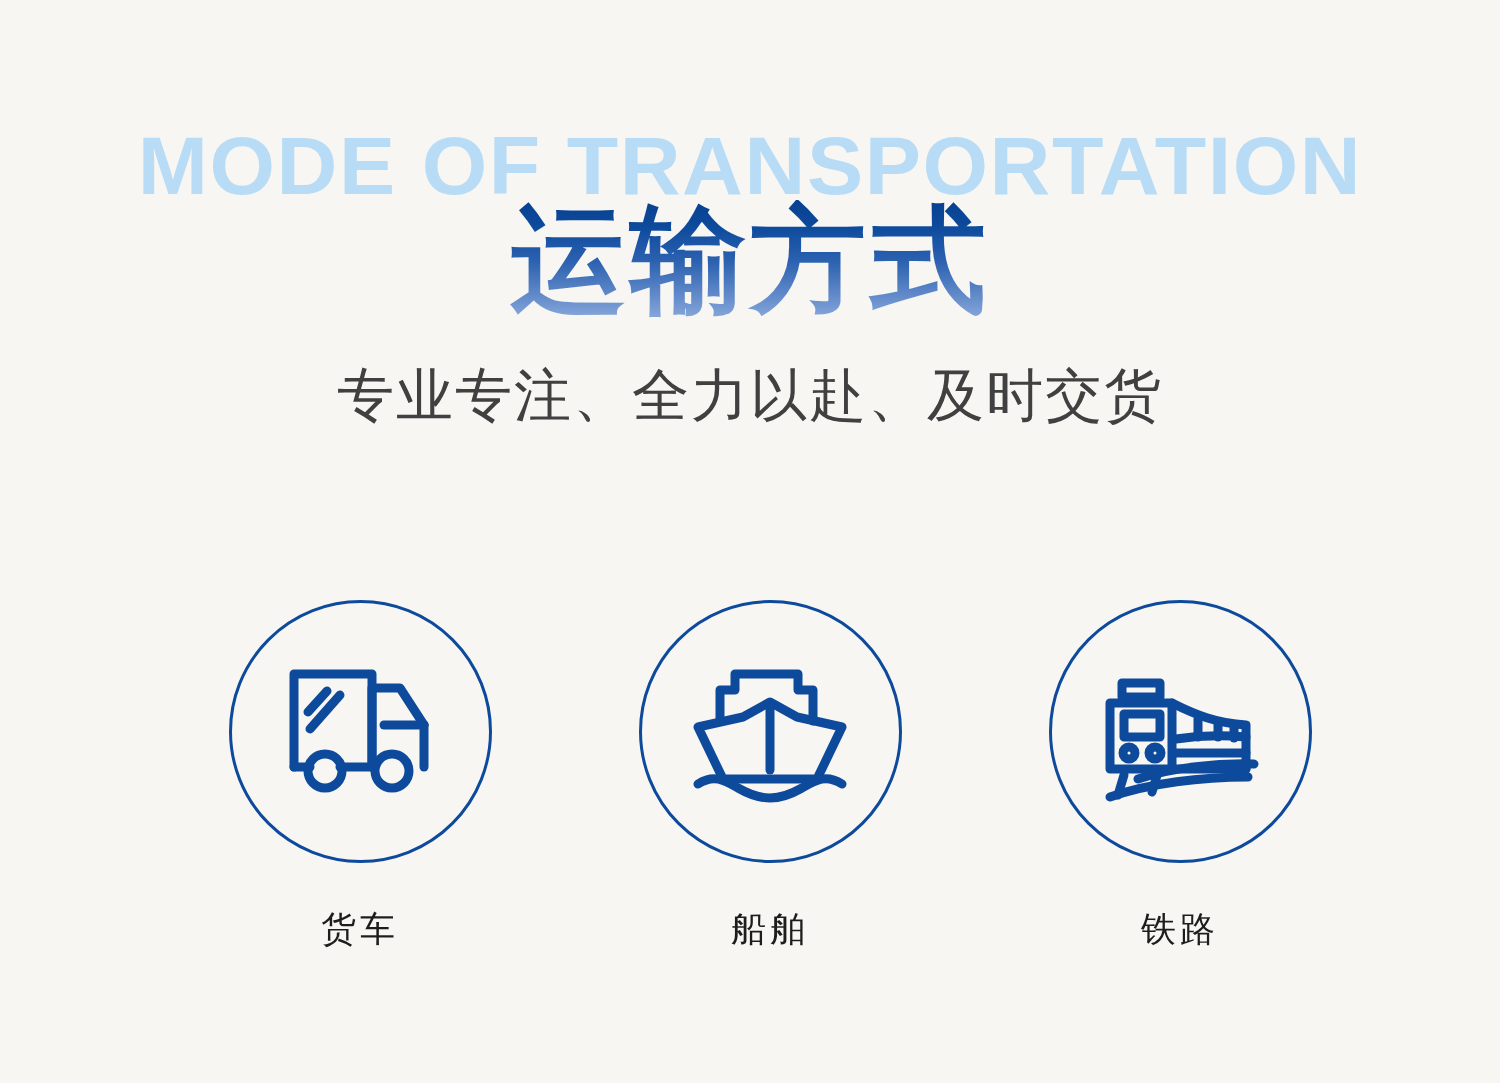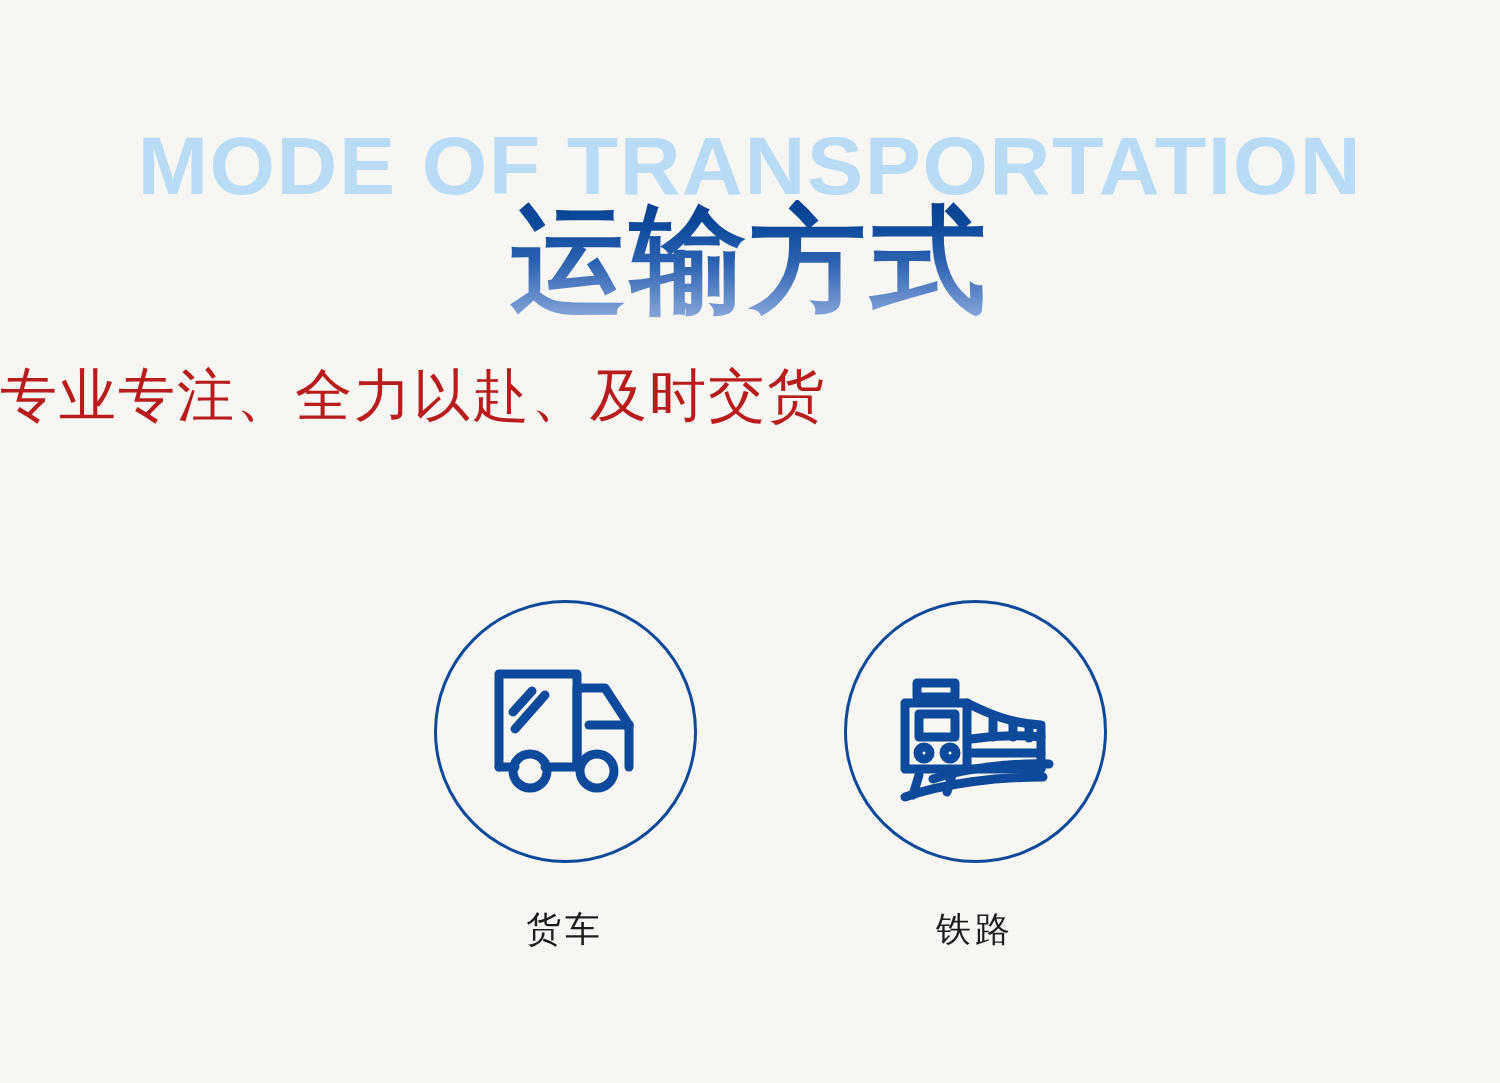--- a/index.html
+++ b/index.html
@@ -76,21 +76,22 @@
     user-select:none;
     margin-top:24px;
   }
 
   
   .subtitle {
     position:absolute;
     left:0;
     top:352px;
     width:1500px;
-    color:#b91c1c;
+    text-align:center;
+    color:#404040;
     font-family:"DejaVu Sans","Liberation Sans",sans-serif;
     font-size:57px;
     font-weight:400;
     line-height:1.54;
     letter-spacing:2px;
   }
   .subtitle-line { display:block; white-space:nowrap; }
 
   
   .icon-row {
@@ -168,20 +169,35 @@
           <path d="M104 68 H144"></path>
           <path d="M144 68 V110"></path>
 
           <circle cx="45" cy="114" r="17"></circle>
           <circle cx="112" cy="114" r="17"></circle>
         </svg>
       </div>
       <div class="icon-label">货车</div>
     </div>
 
+    <div class="icon-card">
+      <div class="icon-circle">
+        <svg width="160" height="150" viewBox="0 0 160 150" fill="none" stroke="#0e4a9c" stroke-width="9" stroke-linecap="round" stroke-linejoin="round">
+
+          <path d="M30 64 V33 H45 V17 H108 V33 H123 V64"></path>
+
+          <path d="M8 70 L53 60 L80 45 L107 60 L152 70 L127 122 H33 Z"></path>
+
+          <path d="M80 48 V113"></path>
+
+          <path d="M8 127 C24 117 34 123 48 131 C62 139 72 141 80 141 C88 141 98 139 112 131 C126 123 136 117 152 127"></path>
+        </svg>
+      </div>
+      <div class="icon-label">船舶</div>
+    </div>
 
     <div class="icon-card">
       <div class="icon-circle">
         <svg width="165" height="150" viewBox="0 0 165 150" fill="none" stroke="#0e4a9c" stroke-width="9" stroke-linecap="round" stroke-linejoin="round">
 
           <path d="M24 26 H62 V40 H24 Z"></path>
 
           <path d="M12 112 V46 H74 V112 Z"></path>
 
           <path d="M26 57 H62 V80 H26 Z"></path>

